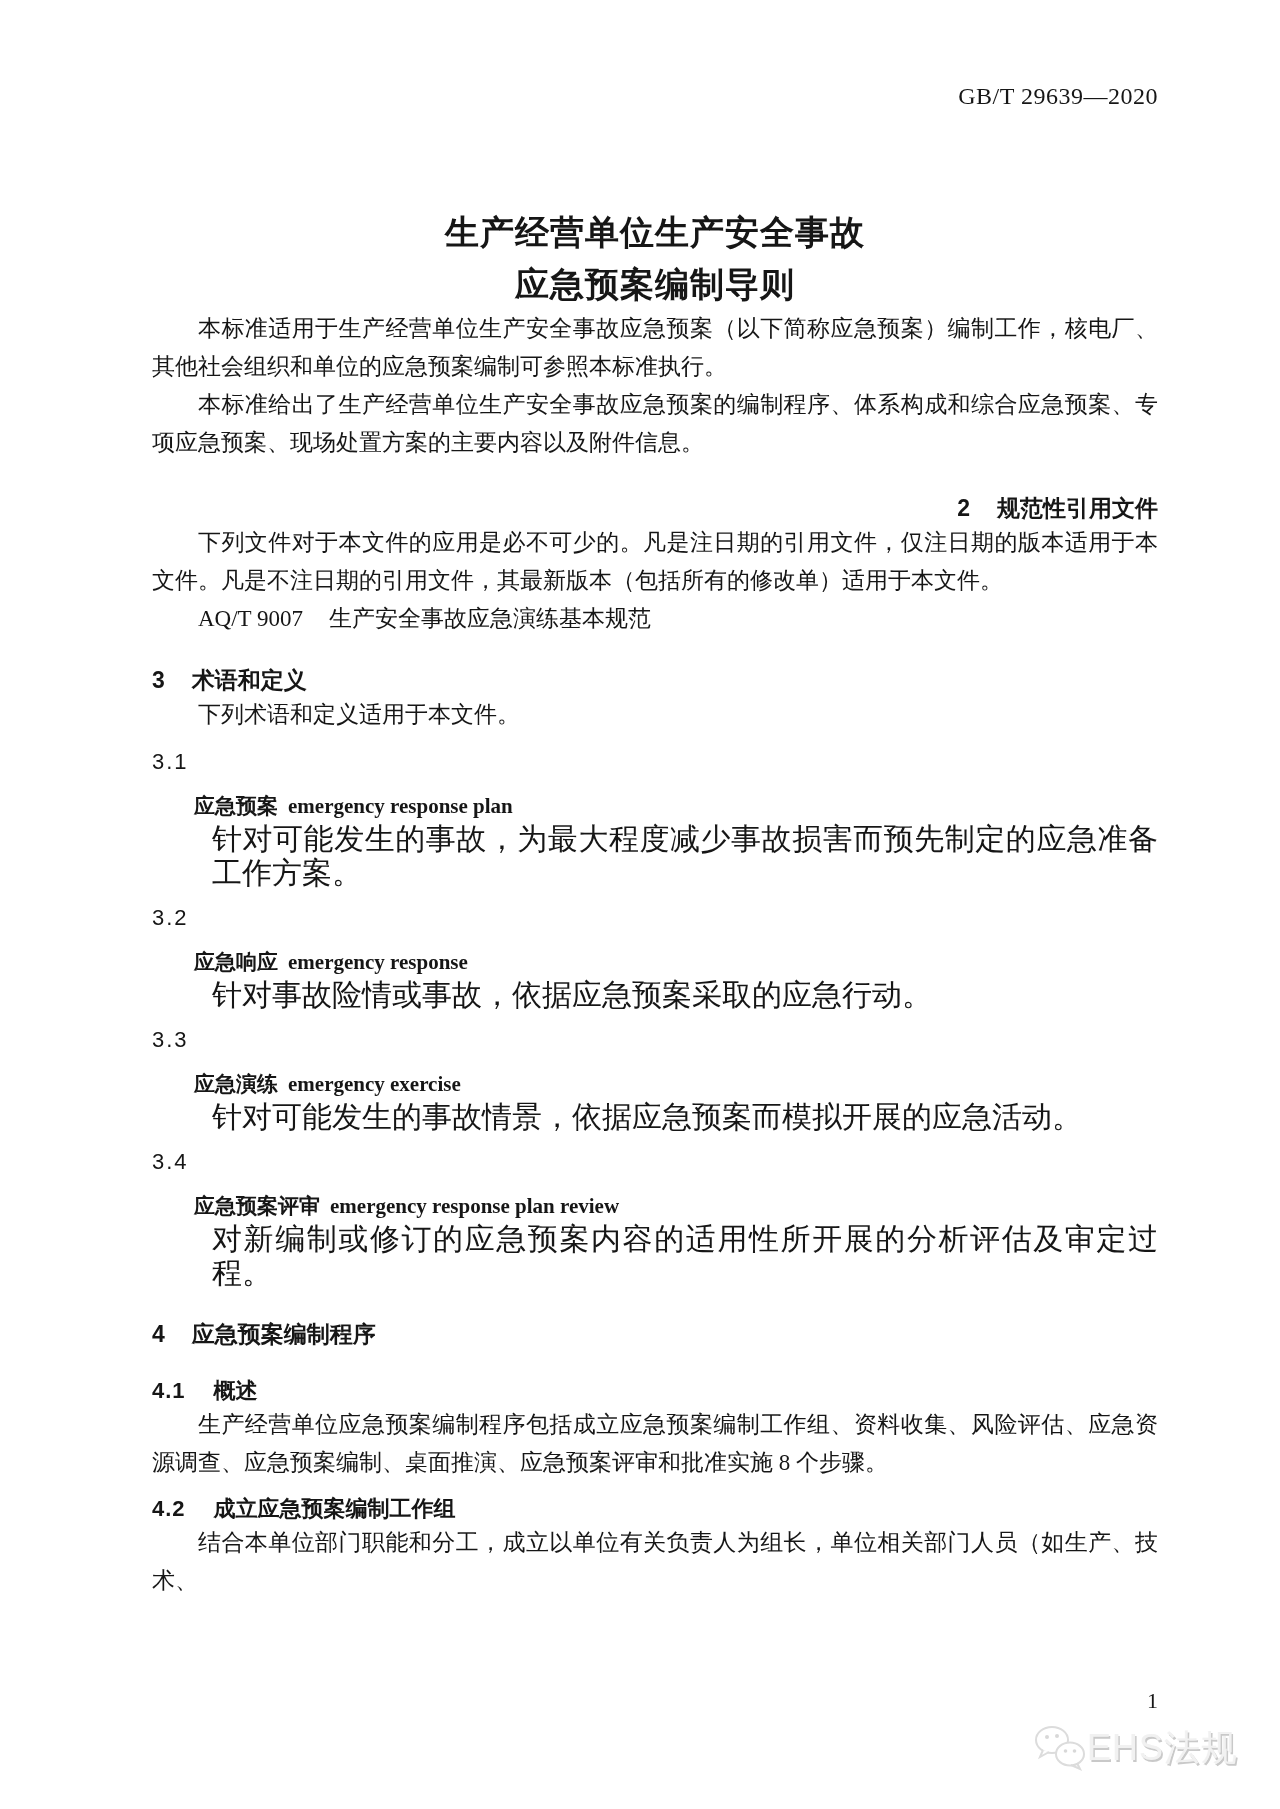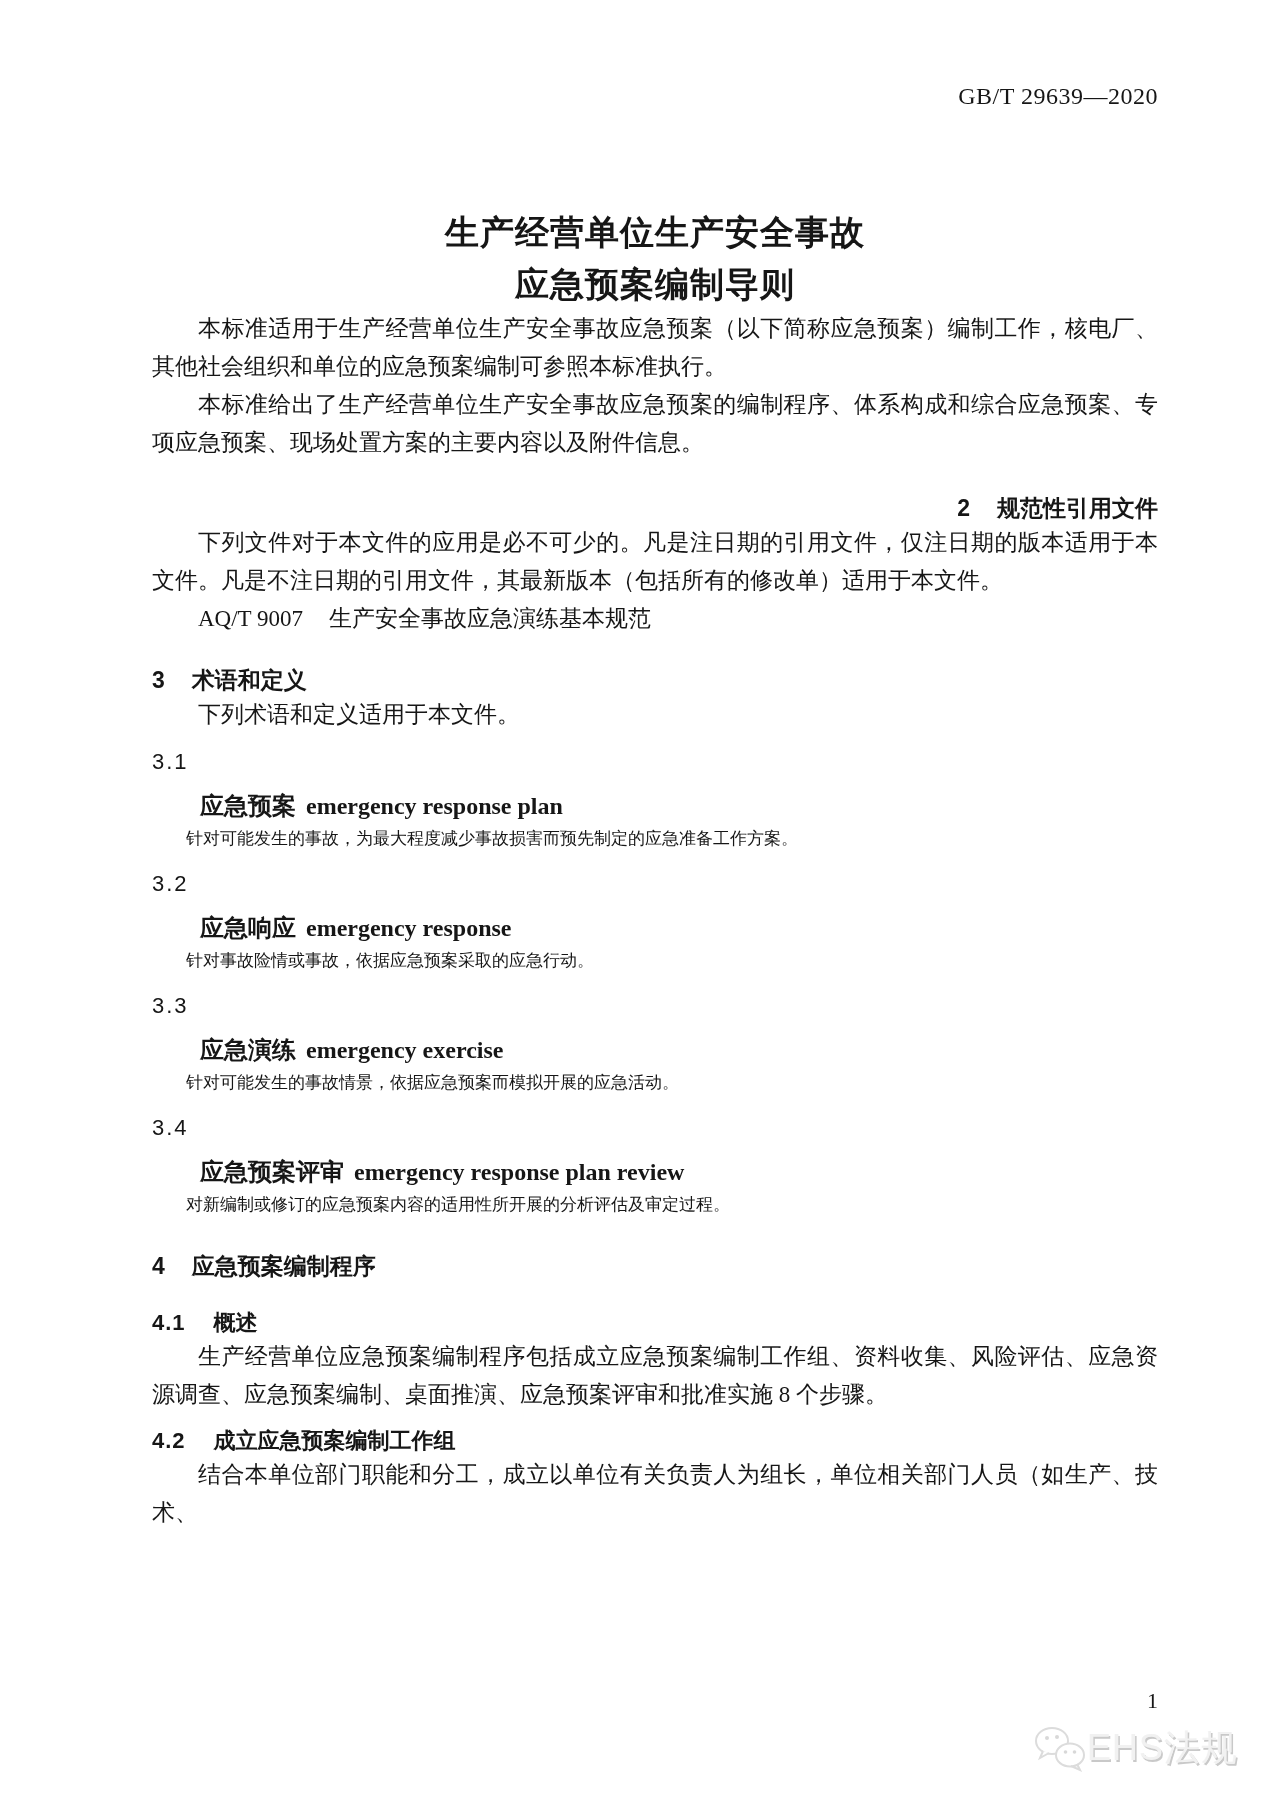--- a/index.html
+++ b/index.html
@@ -96,48 +96,48 @@
   .term-block { margin-top: 12px; }
   .term-num {
     font-family: "Liberation Sans", "DejaVu Sans", sans-serif;
     font-size: 22px;
     line-height: 32px;
     letter-spacing: 2px;
   }
   .term-name {
     margin-top: 12px;
     padding-left: 2em;
-    font-size: 24px;
+    font-size: 21px;
     line-height: 32px;
     font-weight: 700;
   }
   .term-name .zh { font-family: "Liberation Sans", "DejaVu Sans", sans-serif; margin-right: 10px; }
   .term-name .en { font-family: "Liberation Serif", "DejaVu Serif", serif; }
   .term-def {
     margin: 0;
     padding-left: 2em;
-    font-size: 17px;
+    font-size: 30px;
     line-height: 34px;
     text-align: justify;
   }
 
   
   .page-number {
     position: absolute;
     right: 122px;
     top: 1688px;
     font-size: 22px;
     line-height: 26px;
   }
   .watermark {
     position: absolute;
     right: 42px;
     top: 1724px;
     display: flex;
-    align-items: center;
+    align-items: flex-start;
     gap: 0;
   }
   .watermark-text {
     font-family: "Liberation Sans", "DejaVu Sans", sans-serif;
     font-size: 36px;
     font-weight: 400;
     color: #f1f1f1;
     text-shadow: 1.5px 1.5px 0 #c9c9c9, -0.5px -0.5px 0 #fafafa;
     letter-spacing: 1px;
     white-space: nowrap;

